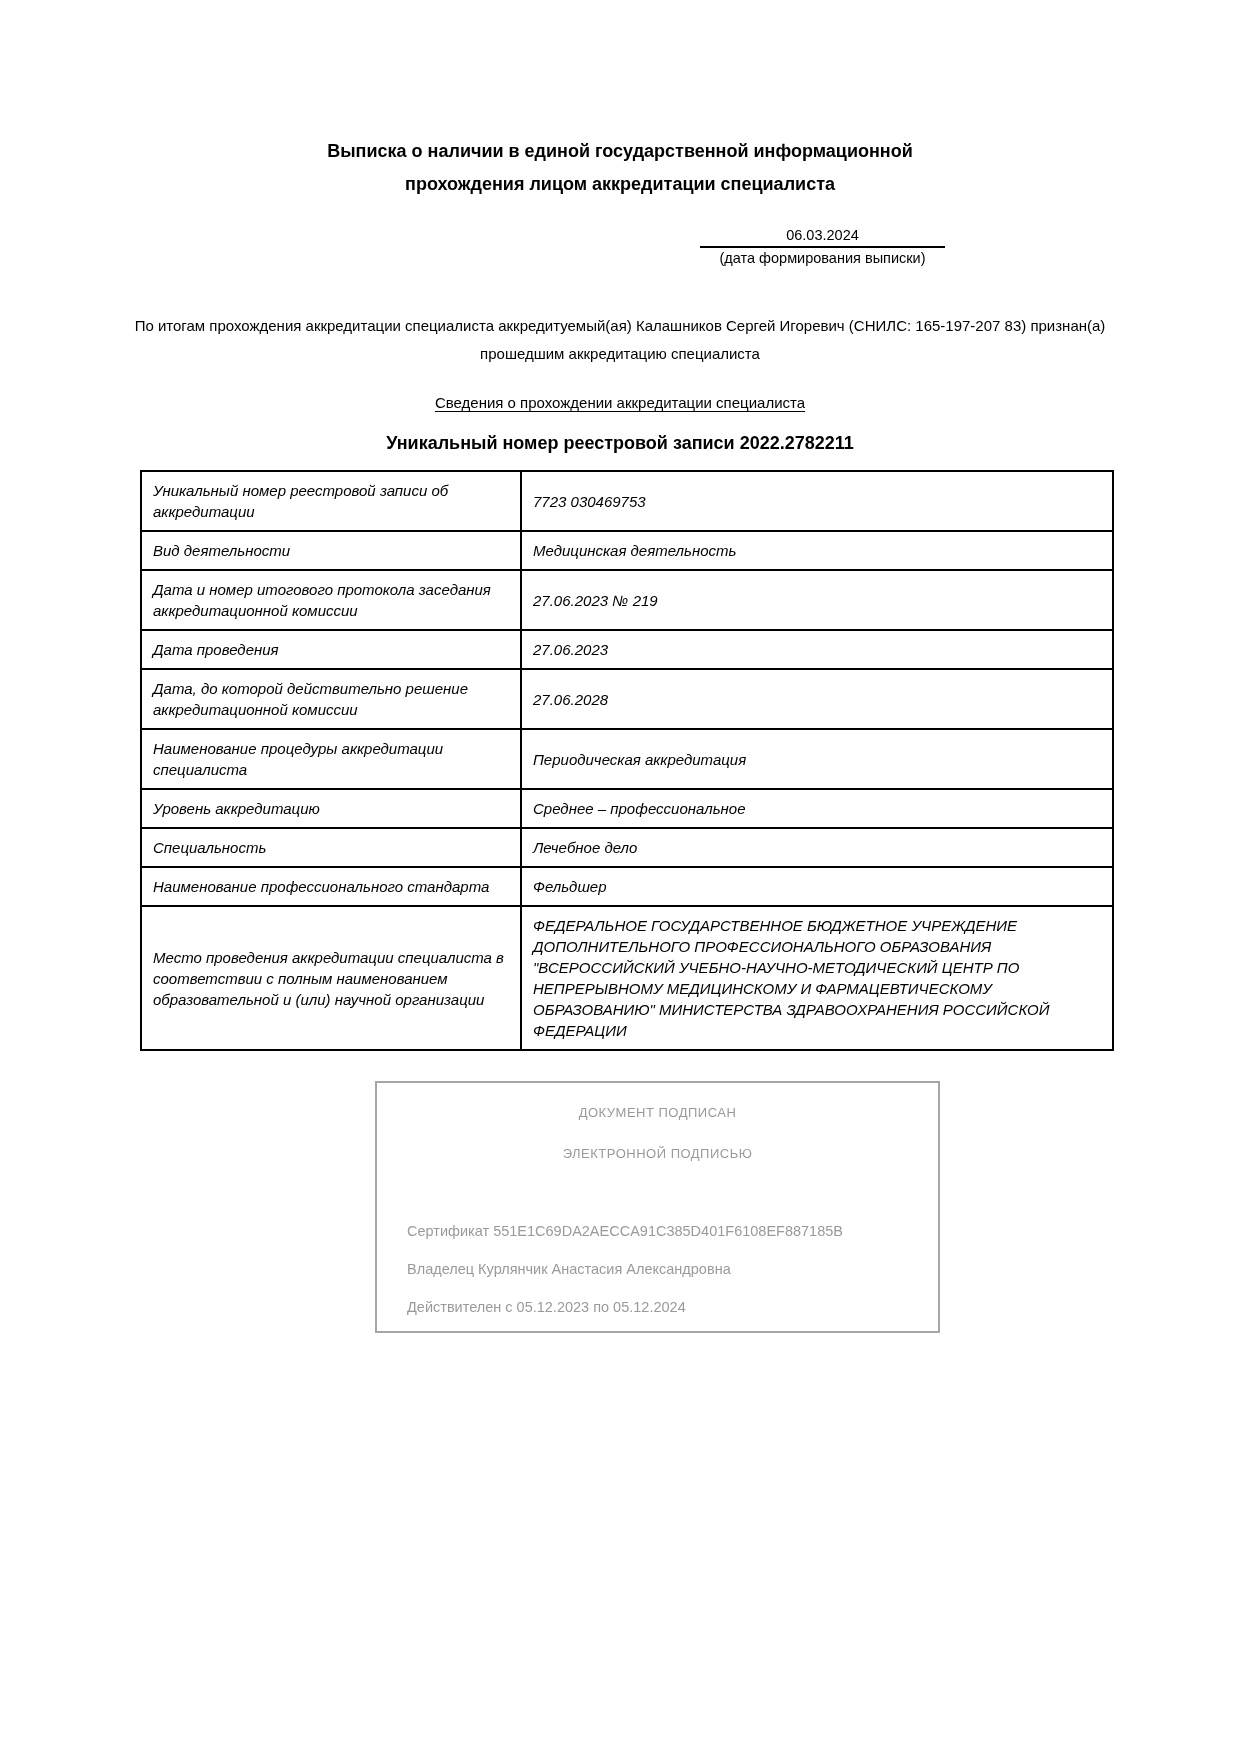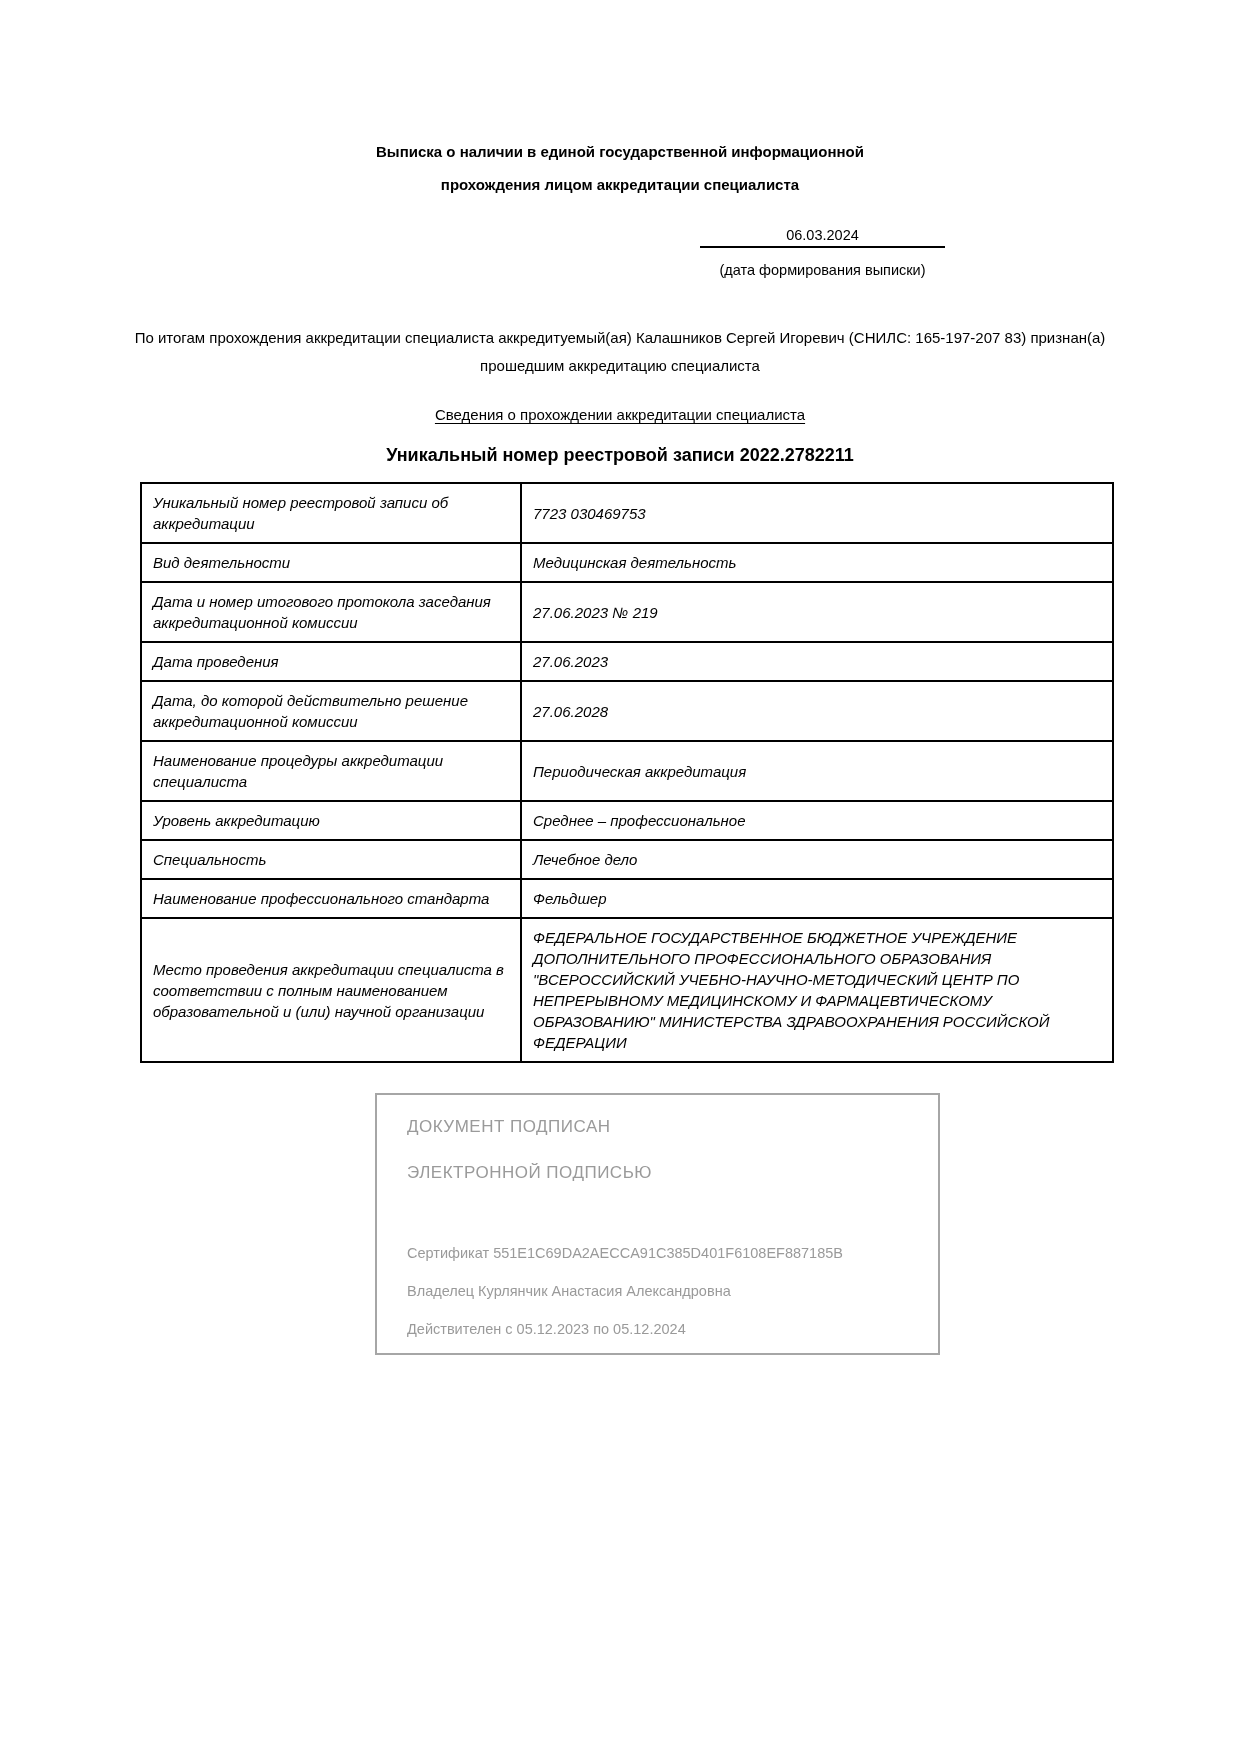--- a/index.html
+++ b/index.html
@@ -14,39 +14,39 @@
     width: 1240px;
     height: 1755px;
     background: #ffffff;
     overflow: hidden;
   }
 
   .doc-title {
     margin: 135px auto 0;
     width: 640px;
     text-align: center;
-    font-size: 15px;
+    font-size: 18px;
     font-weight: bold;
     line-height: 33px;
   }
 
   .formation {
     width: 245px;
     margin: 26px 0 0 700px;
     text-align: center;
     font-size: 14.5px;
   }
   .formation .date {
     display: block;
     padding-bottom: 3px;
     border-bottom: 2px solid #000;
   }
   .formation .caption {
     display: block;
-    padding-top: 14px;
+    padding-top: 2px;
   }
 
   .summary {
     margin: 46px auto 0;
     width: 985px;
     text-align: center;
     font-size: 15px;
     line-height: 28px;
   }
 
@@ -83,22 +83,22 @@
   table.acc-table td.value-cell { width: 592px; }
 
   .sig-box {
     width: 565px;
     margin: 30px 0 0 375px;
     border: 2px solid #a6a6a6;
     color: #9a9a9a;
     padding: 14px 30px 16px;
   }
   .sig-box .sig-head {
-    text-align: left;
-    font-size: 17px;
+    text-align: center;
+    font-size: 13px;
     letter-spacing: 0.5px;
     margin-top: 8px;
   }
   .sig-box .sig-head + .sig-head { margin-top: 26px; }
   .sig-box .sig-detail {
     font-size: 14.5px;
     margin-top: 22px;
   }
   .sig-box .sig-detail.first { margin-top: 62px; }
 </style>

